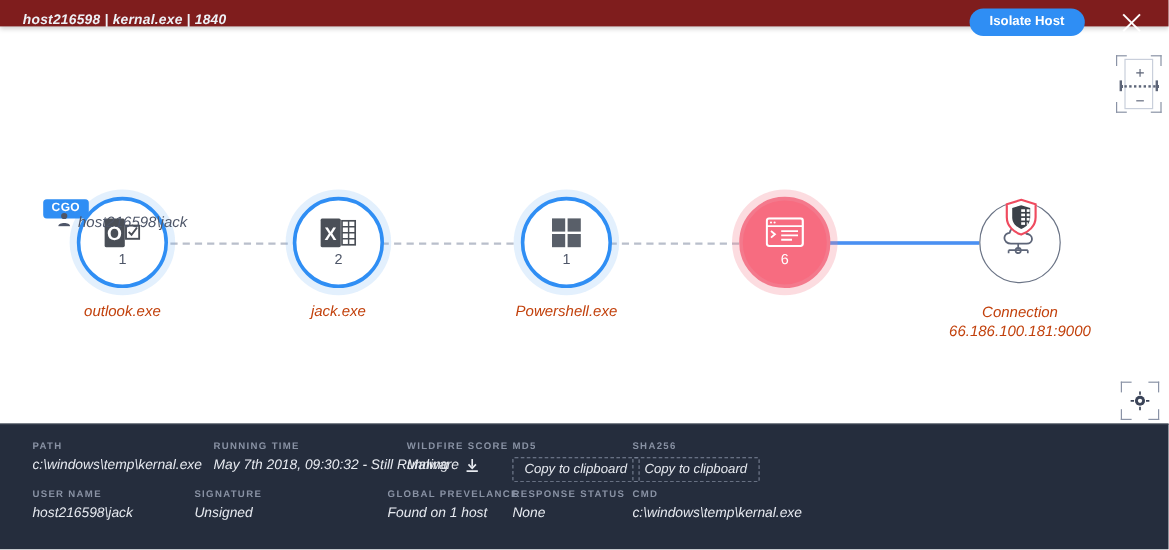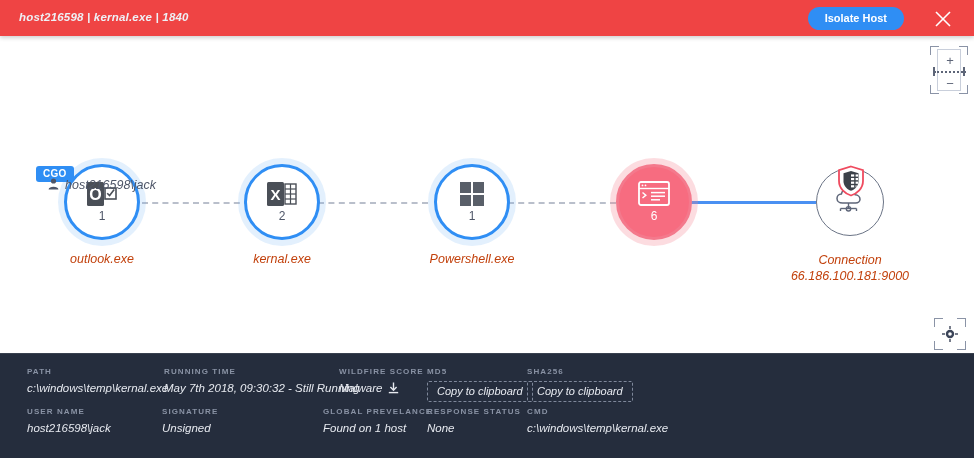--- a/index.html
+++ b/index.html
@@ -16,22 +16,22 @@
     height: 458px;
     overflow: hidden;
     background: #ffffff;
   }
 
   
   .header {
     position: absolute;
     left: 0; top: 0;
     width: 974px;
-    height: 36px;
-    background: #ef4444;
+    height: 22px;
+    background: #7f1d1d;
     box-shadow: 0 2px 4px rgba(0,0,0,0.18);
     z-index: 20;
   }
   .header-title {
     position: absolute;
     left: 19px;
     top: 11px;
     font-size: 11.5px;
     font-style: italic;
     font-weight: bold;
@@ -439,21 +439,21 @@
           <rect x="0" y="1" width="17" height="24" rx="1.5" fill="#4a4f57"></rect>
           <text x="8.5" y="19" font-family="'Liberation Sans', sans-serif" font-size="15" font-weight="bold" fill="#ffffff" text-anchor="middle">X</text>
           <rect x="18" y="3" width="11" height="20" fill="#ffffff" stroke="#4a4f57" stroke-width="1.4"></rect>
           <line x1="18" y1="8" x2="29" y2="8" stroke="#4a4f57" stroke-width="1.2"></line>
           <line x1="18" y1="13" x2="29" y2="13" stroke="#4a4f57" stroke-width="1.2"></line>
           <line x1="18" y1="18" x2="29" y2="18" stroke="#4a4f57" stroke-width="1.2"></line>
           <line x1="23.5" y1="3" x2="23.5" y2="23" stroke="#4a4f57" stroke-width="1.2"></line>
         </svg>
       </div>
       <div class="node-count">2</div>
-      <div class="node-label">kernal.exe</div>
+      <div class="node-label">jack.exe</div>
     </div>
 
     <div class="node" style="left:434px; top:128px;">
       <div class="ring-glow"></div>
       <div class="ring"></div>
       <div class="node-icon">
         <svg width="26" height="26" viewBox="0 0 26 26">
           <rect x="1" y="1" width="11" height="11" fill="#595f69"></rect>
           <rect x="14" y="1" width="11" height="11" fill="#595f69"></rect>
           <rect x="1" y="14" width="11" height="11" fill="#595f69"></rect>
@@ -504,21 +504,21 @@
   </div>
 
   <div class="details">
 
     <div class="detail-row row1">
       <div class="field" style="left:27px;">
         <div class="field-label">PATH</div>
         <div class="field-value">c:\windows\temp\kernal.exe</div>
       </div>
 
-      <div class="field" style="left:164px;">
+      <div class="field" style="left:178px;">
         <div class="field-label">RUNNING TIME</div>
         <div class="field-value">May 7th 2018, 09:30:32 - Still Running</div>
       </div>
 
       <div class="field" style="left:323px;margin-left:16px;">
         <div class="field-label">WILDFIRE SCORE</div>
         <div class="field-value">
           <span>Malware</span>
           <span class="dl-icon">
             <svg width="11" height="12" viewBox="0 0 11 12">

